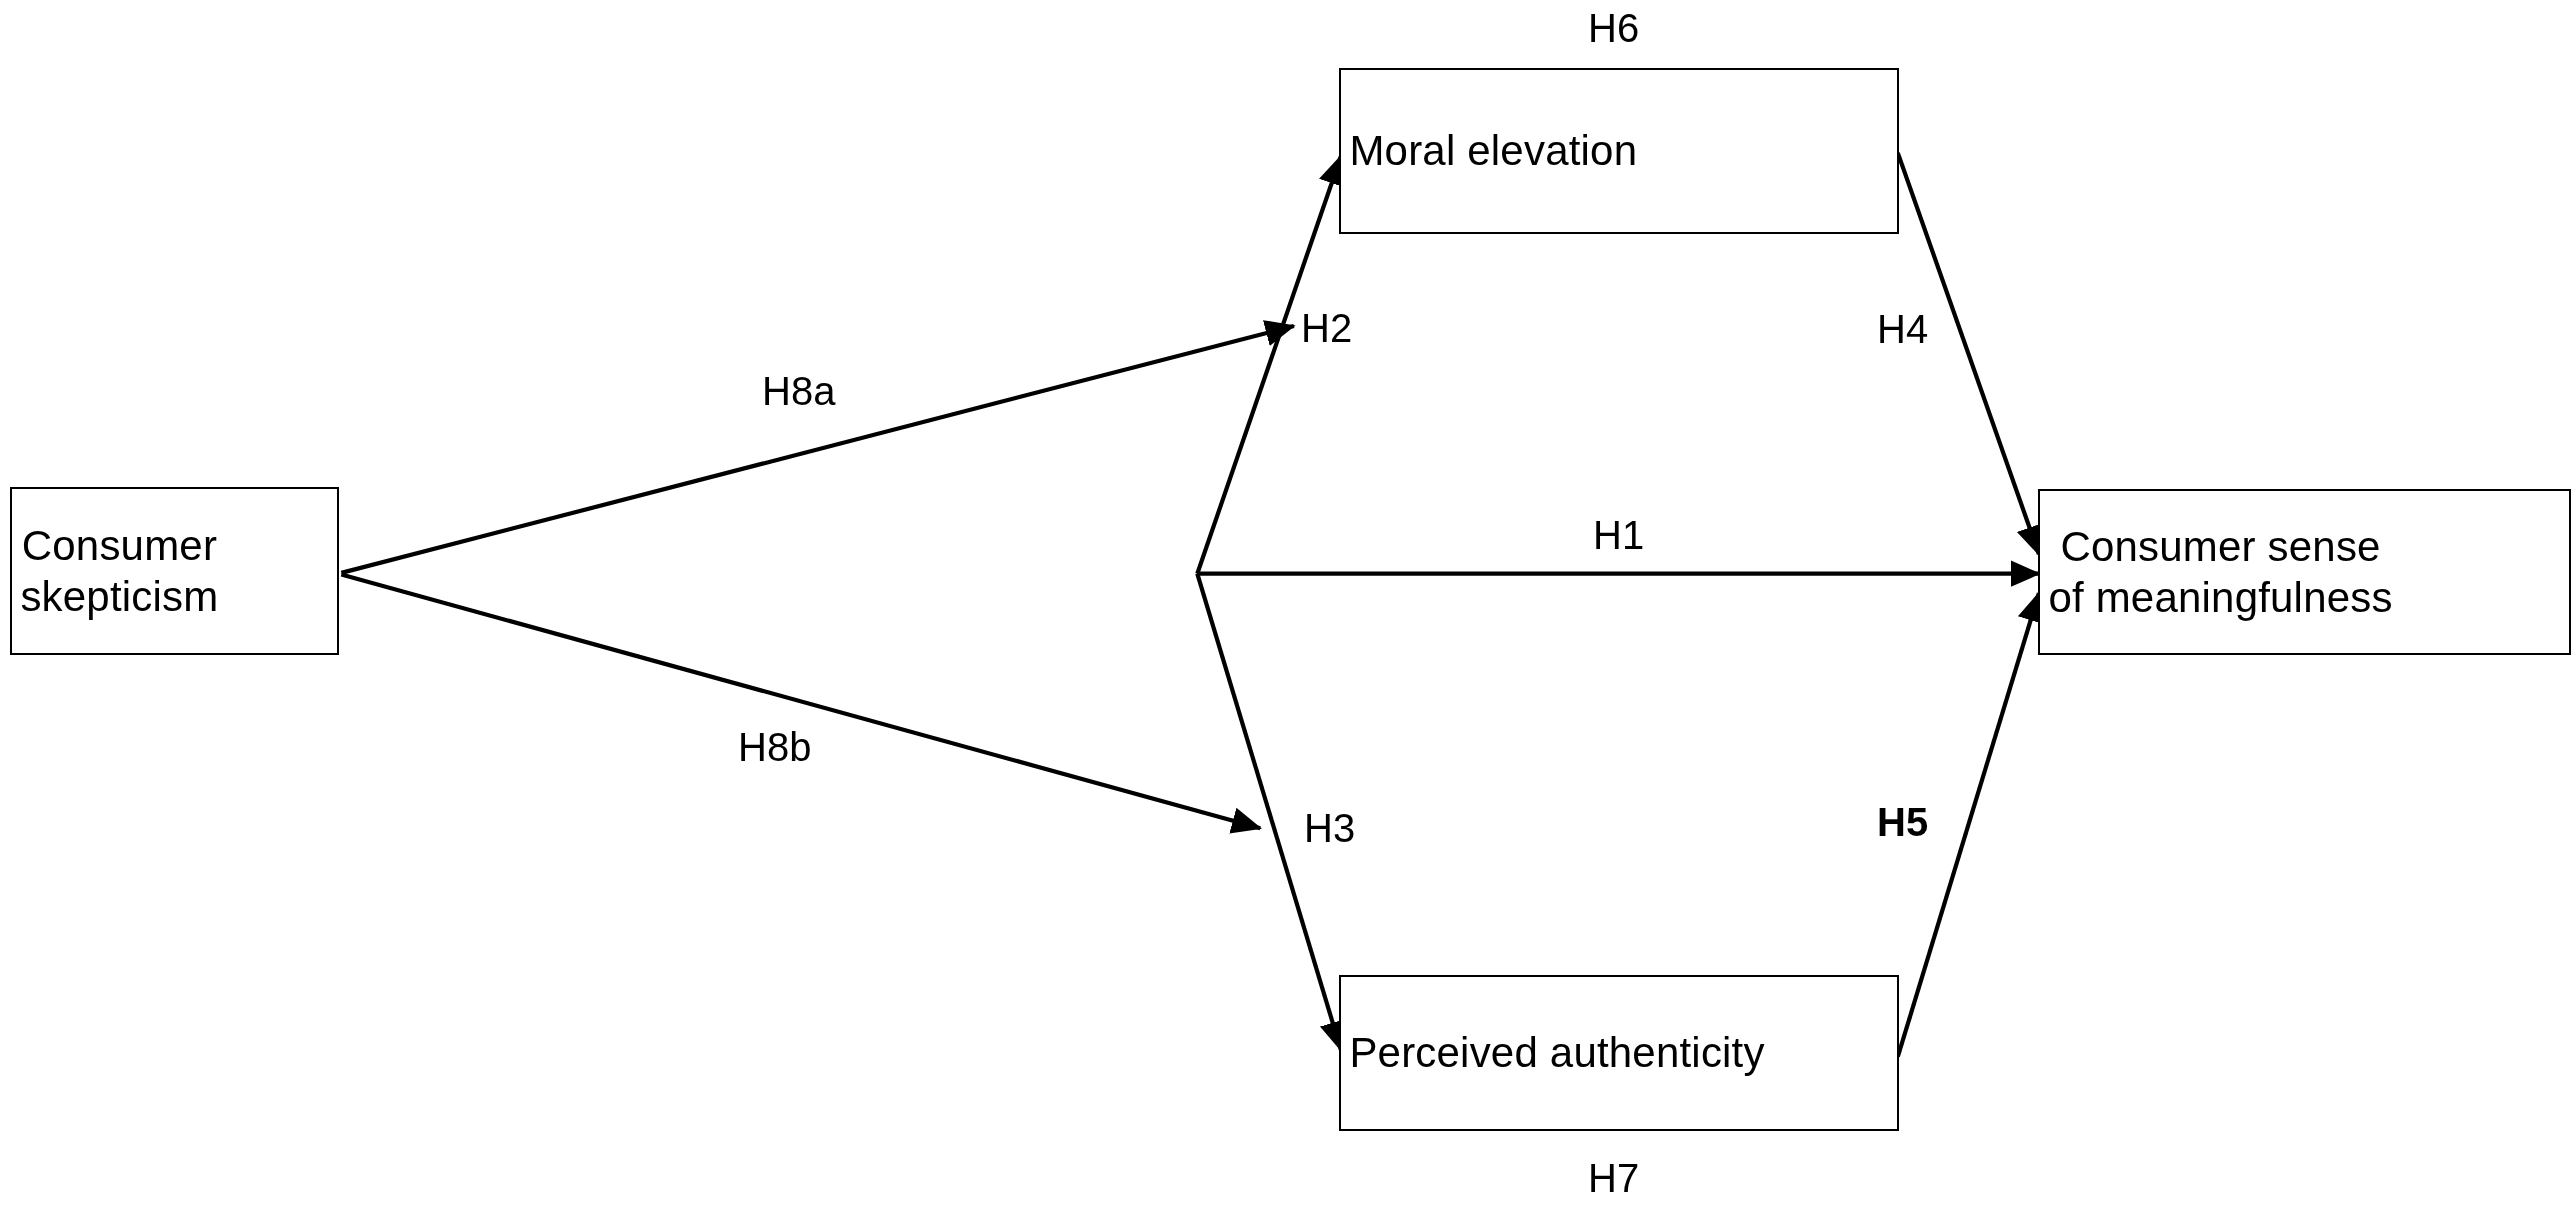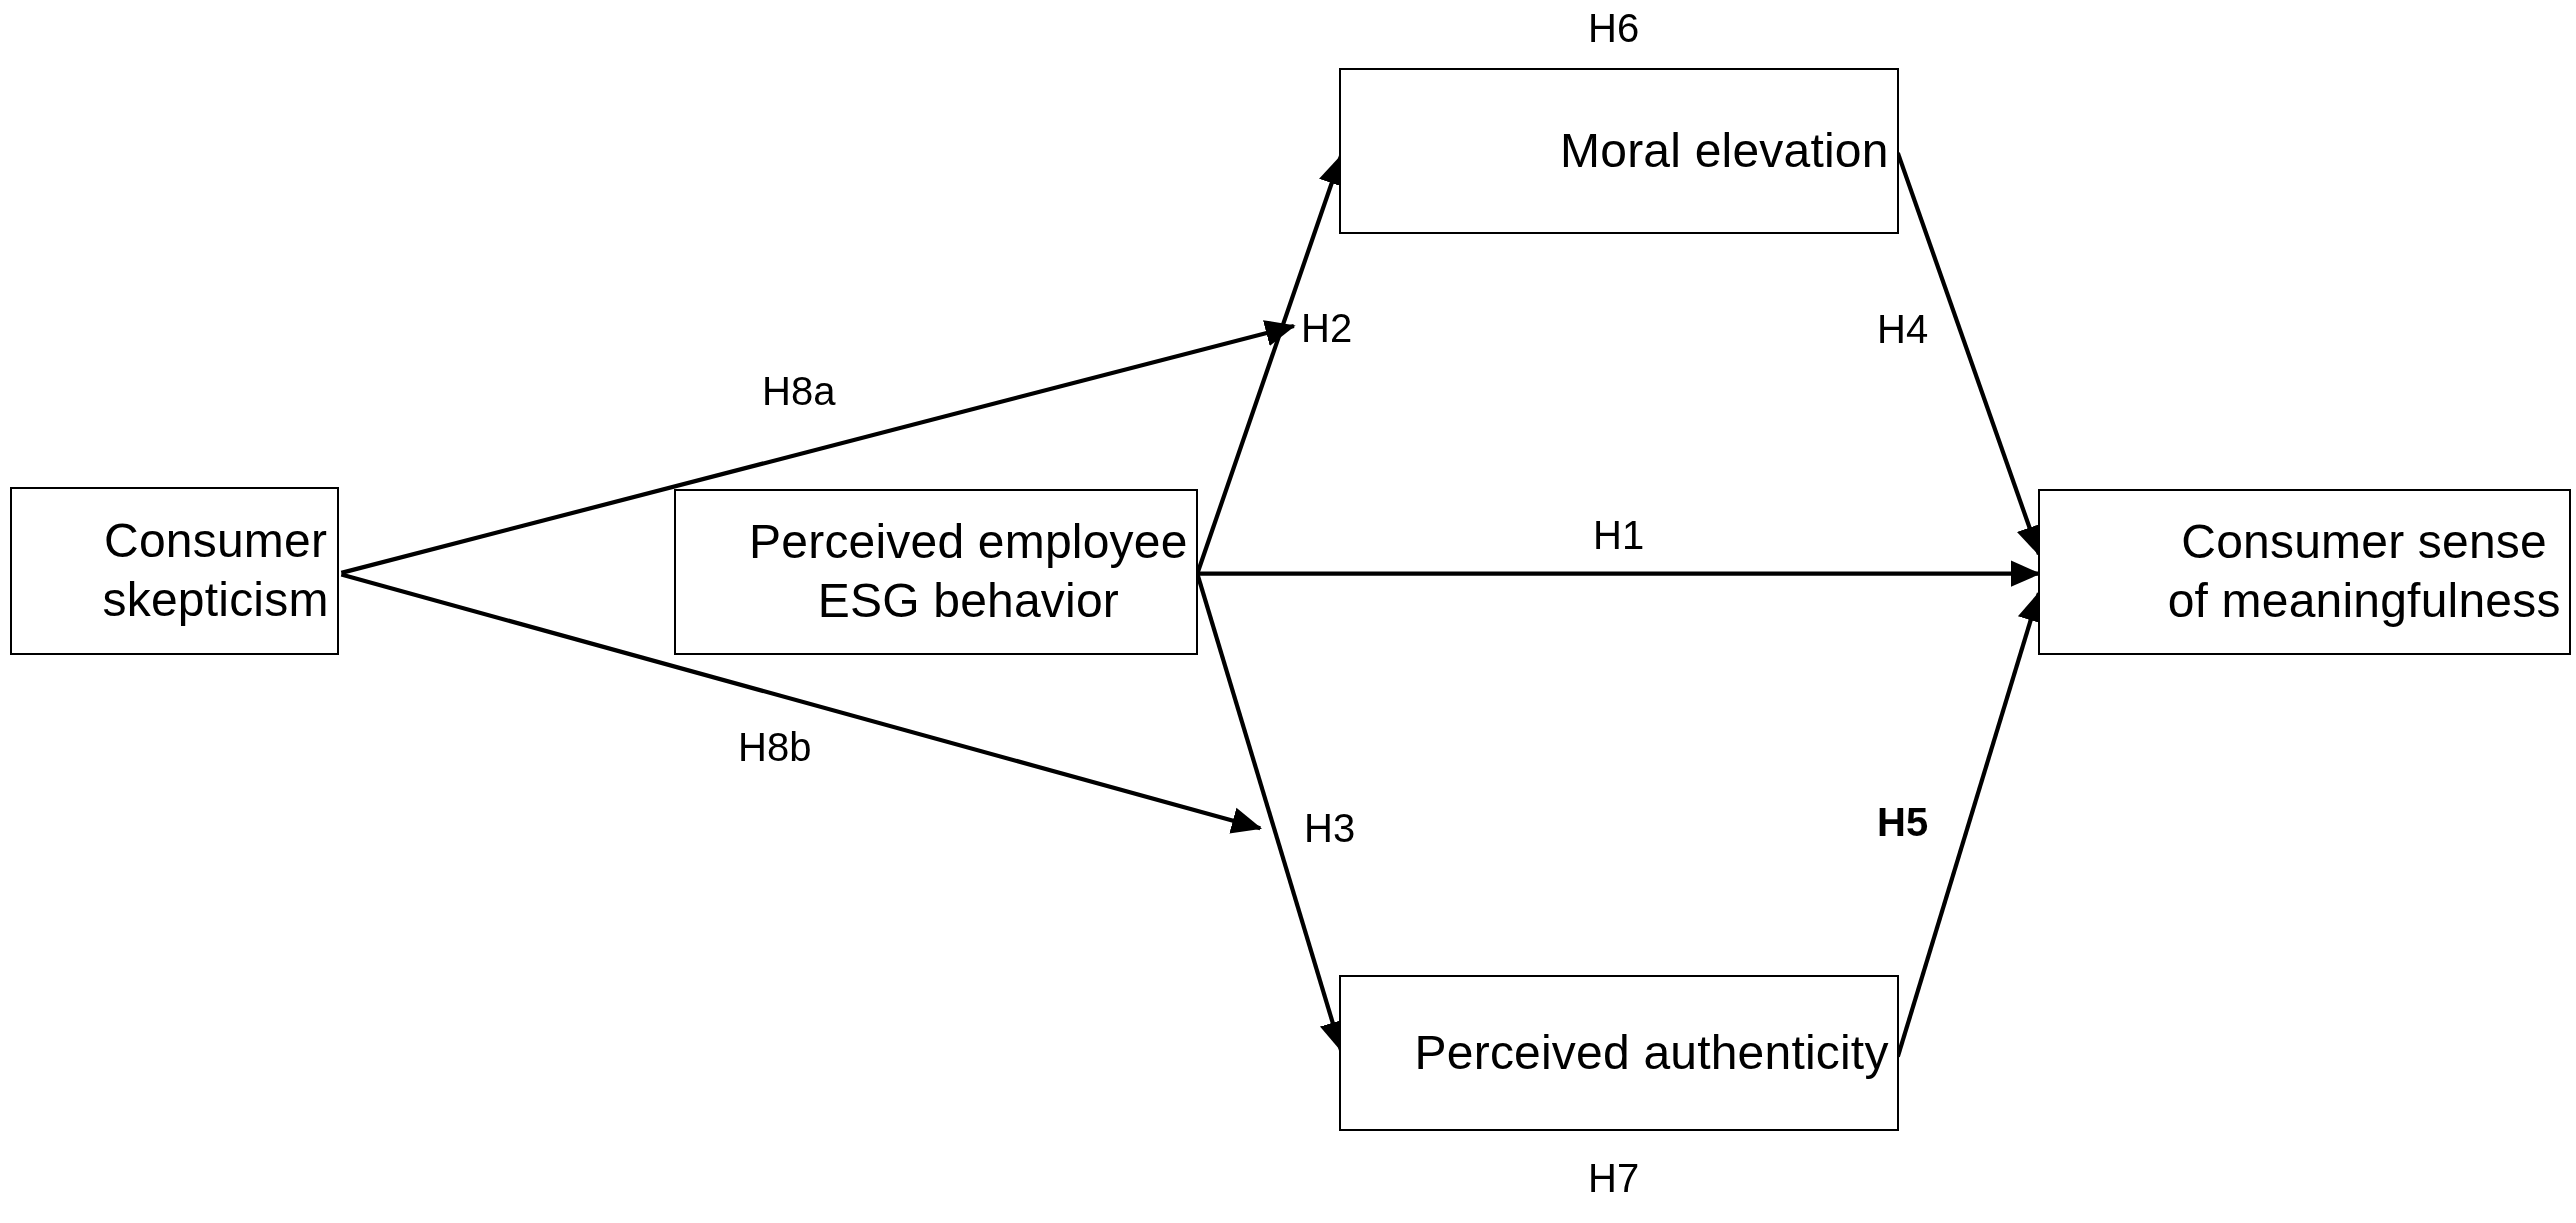--- a/index.html
+++ b/index.html
@@ -26,24 +26,24 @@
     height: 1223px;
     display: block;
   }
   .node-box {
     position: absolute;
     box-sizing: border-box;
     border: 2.5px solid #000000;
     background: #ffffff;
     display: flex;
     align-items: center;
-    justify-content: flex-end;
+    justify-content: flex-start;
     text-align: center;
     line-height: 1.22;
-    font-size: 48px;
+    font-size: 42px;
     font-weight: 400;
     letter-spacing: 0.2px;
     padding: 1.7px 8.4px;
     z-index: 3;
   }
   .node-label {
     display: block;
     white-space: pre-line;
   }
   .hyp-label {
@@ -81,24 +81,20 @@
     <line x1="406" y1="682" x2="1540" y2="388" stroke="#000000" stroke-width="5" marker-end="url(#arrow)"></line>
 
     <line x1="406" y1="684" x2="1500" y2="986" stroke="#000000" stroke-width="5" marker-end="url(#arrow)"></line>
   </svg>
 
   <div class="node-box" style="left:10px; top:487px; width:329px; height:168px;">
     <span class="node-label">Consumer
 skepticism</span>
   </div>
 
-  <div class="node-box" style="left:674px; top:489px; width:524px; height:166px;">
-    <span class="node-label">Perceived employee
-ESG behavior</span>
-  </div>
 
   <div class="node-box" style="left:1339px; top:68px; width:560px; height:166px;">
     <span class="node-label">Moral elevation</span>
   </div>
 
   <div class="node-box" style="left:1339px; top:975px; width:560px; height:156px;">
     <span class="node-label">Perceived authenticity</span>
   </div>
 
   <div class="node-box" style="left:2038px; top:489px; width:533px; height:166px;">

